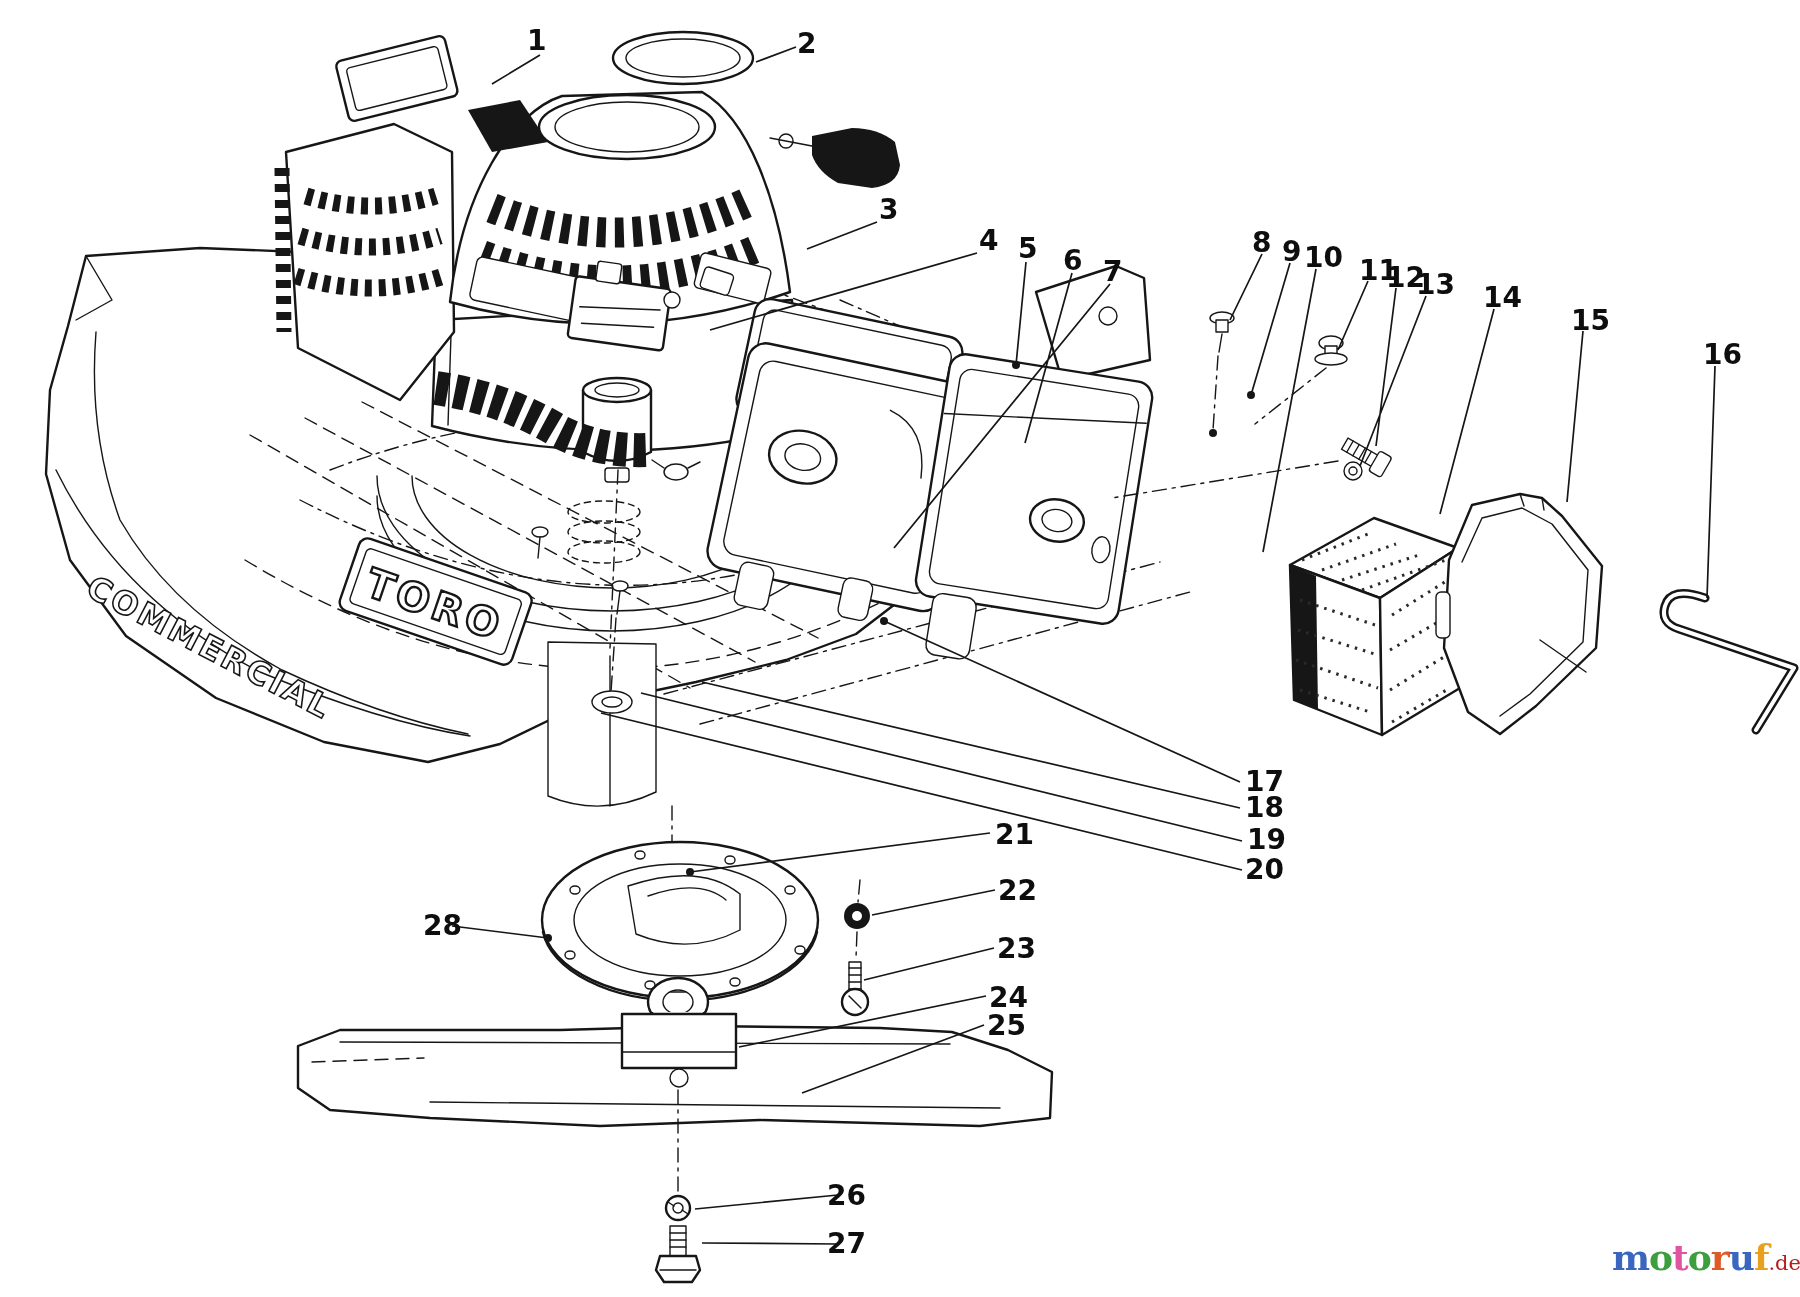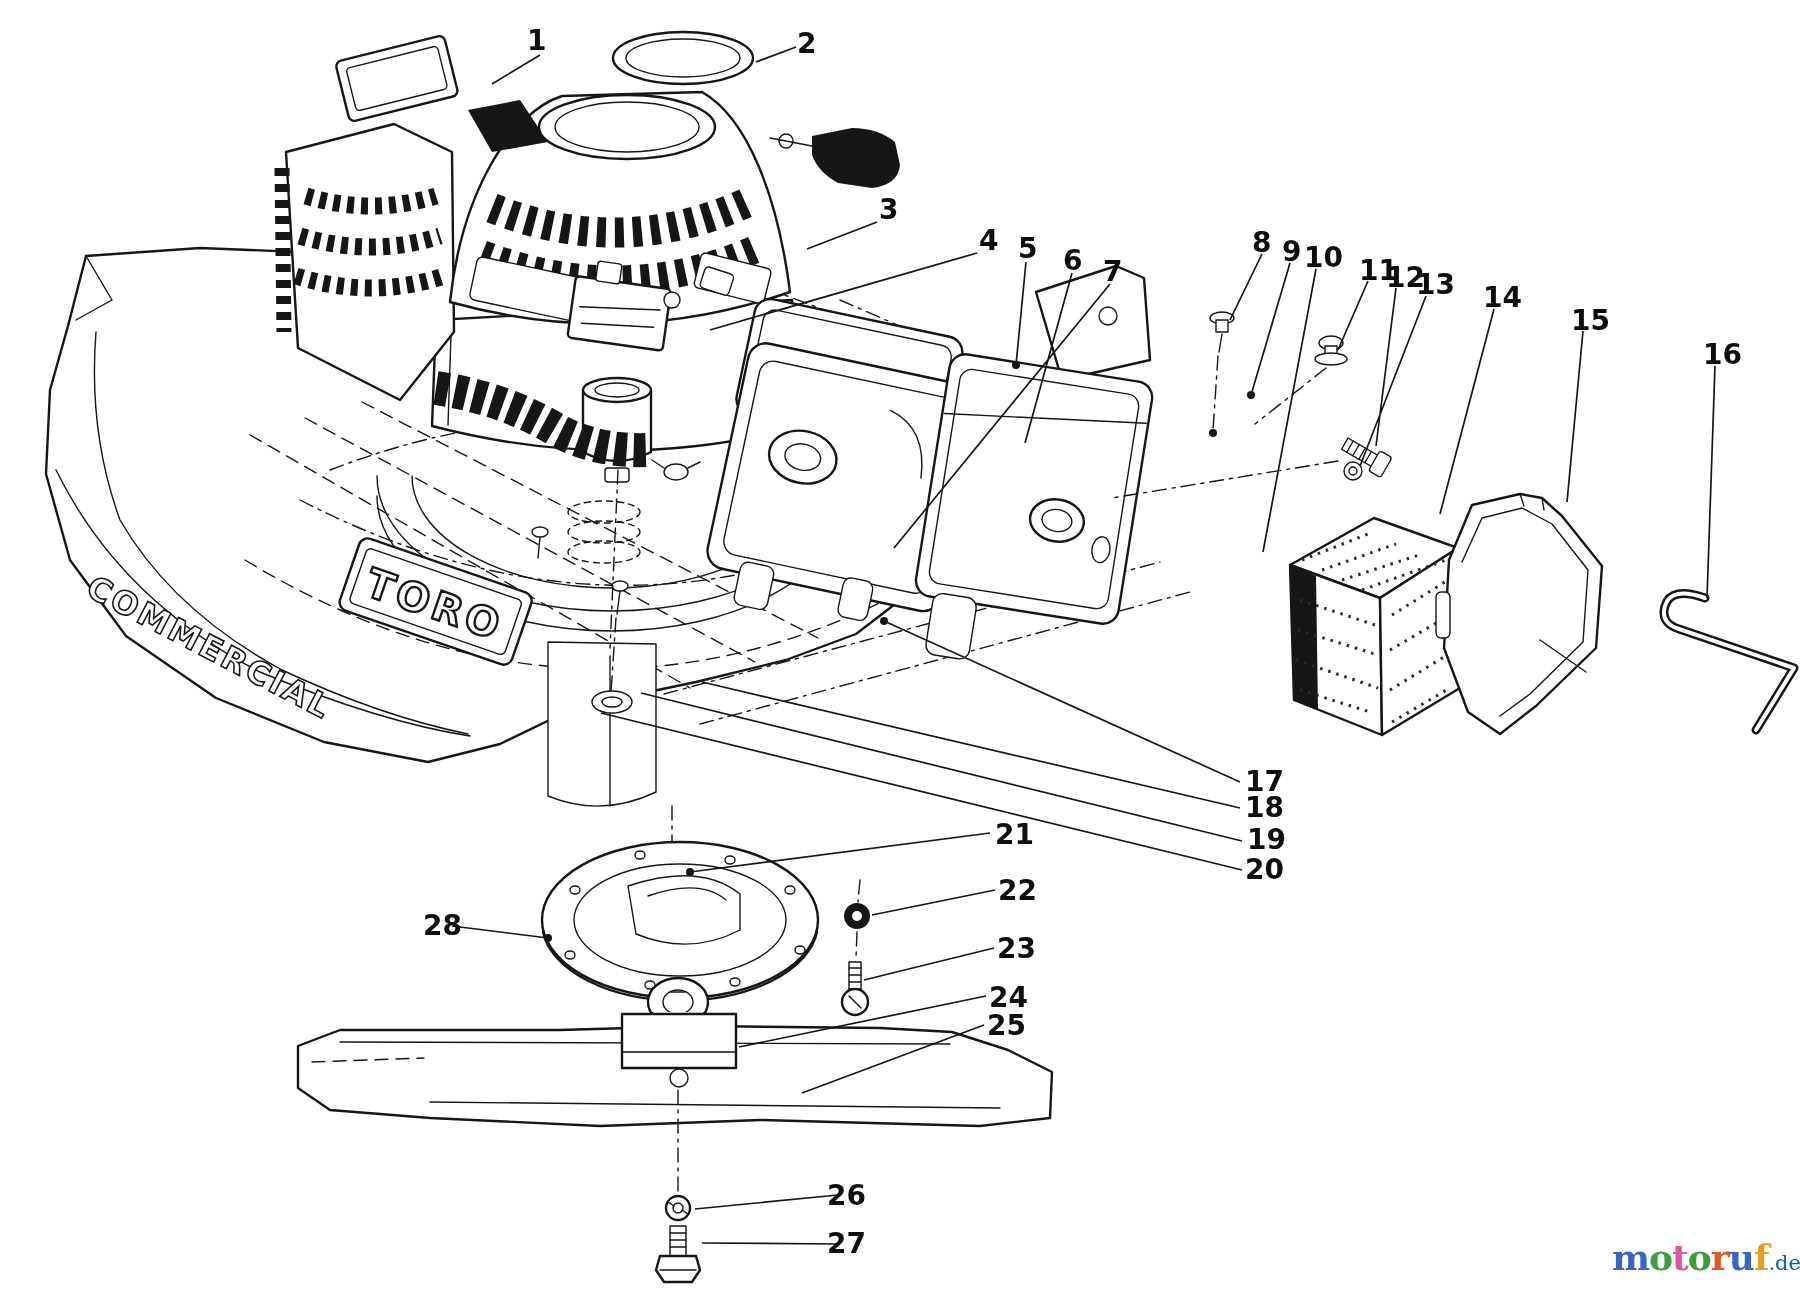--- a/index.html
+++ b/index.html
@@ -13,21 +13,21 @@
   .d  {stroke-dasharray:13 8;}
   .dd {stroke-dasharray:14 6 3 6;}
   .b  {fill:#161616;stroke:none;}
   .stip{fill:none;stroke:#2a2a2a;stroke-width:3;stroke-dasharray:2.5 6;}
   .leader{fill:none;stroke:#161616;stroke-width:1.7;}
   .num{font:700 28px "DejaVu Sans",sans-serif;fill:#0e0e0e;}
   .badgeTxt{font:700 40px "DejaVu Sans",sans-serif;fill:#ffffff;stroke:#161616;stroke-width:2.4;letter-spacing:4px;}
   .commTxt{font:700 32px "DejaVu Sans",sans-serif;fill:#ffffff;stroke:#161616;stroke-width:1.6;letter-spacing:3px;}
   #watermark{position:absolute;left:1612px;top:1236px;font-family:"DejaVu Serif",serif;
              font-weight:700;font-size:36px;letter-spacing:-1px;white-space:nowrap;}
-  #watermark .suffix{font-size:21px;font-weight:400;color:#0369a1;letter-spacing:0;}
+  #watermark .suffix{font-size:21px;font-weight:400;color:#b91c1c;letter-spacing:0;}
 </style>
 </head>
 <body>
 
 <div id="stage">
 <svg width="1800" height="1297" viewBox="0 0 1800 1297" xmlns="http://www.w3.org/2000/svg">
 
   <g>
     <path class="sf" d="M 86,256 L 200,248 L 300,252 L 430,264 L 540,276 L 648,292 L 748,322 L 846,372
                          L 912,424 L 944,474 L 946,528 L 916,588 L 856,634 L 786,660 L 696,682 L 648,692

